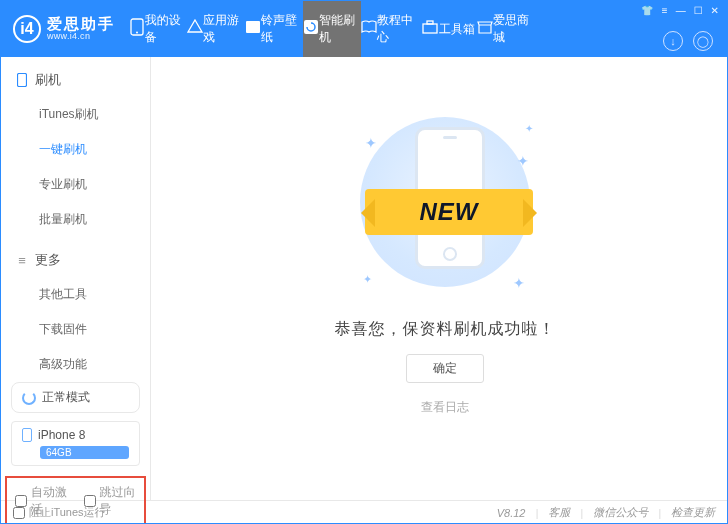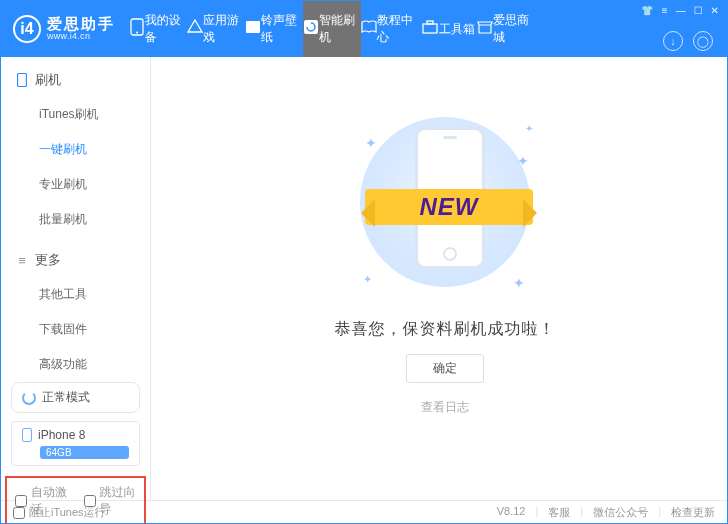--- a/index.html
+++ b/index.html
@@ -36,35 +36,35 @@
   .checks-row { margin: 0 4px 2px 4px; border: 2px solid #e74c3c; padding: 6px 8px; display: flex; gap: 16px; }
   .chk { display: flex; align-items: center; gap: 4px; color: #999; cursor: pointer; }
   .chk input { width: 12px; height: 12px; accent-color: #2b8cff; }
 
   .main { flex: 1; position: relative; background: #fff; display: flex; flex-direction: column; align-items: center; }
   .illus { margin-top: 48px; width: 200px; height: 190px; position: relative; }
   .bgcircle { position: absolute; left: 15px; top: 12px; width: 170px; height: 170px; border-radius: 50%; background: radial-gradient(circle at 50% 45%, #eaf3ff 0%, #d5e8ff 60%, #cfe3ff 100%); }
   .phone { position: absolute; left: 70px; top: 22px; width: 70px; height: 142px; background: #fff; border: 3px solid #dce6f2; border-radius: 10px; }
   .phone::before { content: ""; position: absolute; top: 6px; left: 50%; transform: translateX(-50%); width: 14px; height: 3px; background: #dce6f2; border-radius: 2px; }
   .phone::after { content: ""; position: absolute; bottom: 5px; left: 50%; transform: translateX(-50%); width: 10px; height: 10px; border: 2px solid #dce6f2; border-radius: 50%; }
-  .ribbon { position: absolute; left: 20px; top: 84px; width: 168px; height: 36px; background: #ffc933; border-radius: 4px; display: flex; align-items: center; justify-content: center; color: #4c1d95; font-weight: 900; font-size: 24px; letter-spacing: 1px; font-style: italic; }
+  .ribbon { position: absolute; left: 20px; top: 84px; width: 168px; height: 46px; background: #ffc933; border-radius: 4px; display: flex; align-items: center; justify-content: center; color: #0f172a; font-weight: 900; font-size: 24px; letter-spacing: 1px; font-style: italic; }
   .ribbon::before, .ribbon::after { content: ""; position: absolute; top: 10px; width: 0; height: 0; border: 14px solid transparent; }
   .ribbon::before { left: -18px; border-right-color: #f2b820; }
   .ribbon::after { right: -18px; border-left-color: #f2b820; }
   .spark { position: absolute; color: #9ec8ff; font-size: 14px; }
   .s1 { left: 20px; top: 30px; } .s2 { left: 172px; top: 48px; } .s3 { left: 168px; top: 170px; } .s4 { left: 18px; top: 168px; font-size: 11px; }
   .s5 { left: 180px; top: 18px; font-size: 10px; }
 
   .big-msg { margin-top: 24px; font-size: 16px; color: #444; letter-spacing: 1px; }
   .ok-btn { margin-top: 14px; padding: 5px 26px; border: 1px solid #ddd; background: #fff; color: #555; border-radius: 3px; cursor: pointer; font-size: 12px; }
   .view-log { margin-top: 16px; color: #aaa; font-size: 12px; cursor: pointer; }
 
   .footer { height: 24px; border-top: 1px solid #e8e8e8; display: flex; align-items: center; padding: 0 12px; color: #999; font-size: 11px; gap: 6px; }
   .footer .chk { color: #999; }
-  .footer-right { margin-left: auto; display: flex; gap: 10px; }
+  .footer-right { margin-left: auto; display: flex; align-items: center; gap: 10px; font-style: italic; }
   .vline { color: #ddd; }
 </style>
 </head>
 <body>
 
 <div class="header">
   <div class="logo">
     <div class="logo-icon">i4</div>
     <div class="logo-text-block">
       <span class="logo-title">爱思助手</span>

